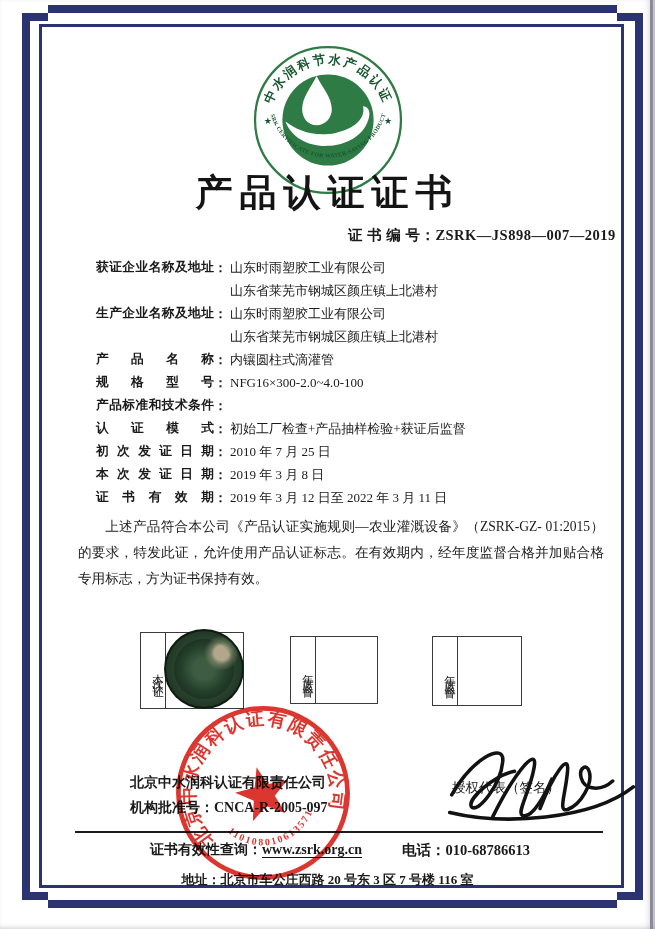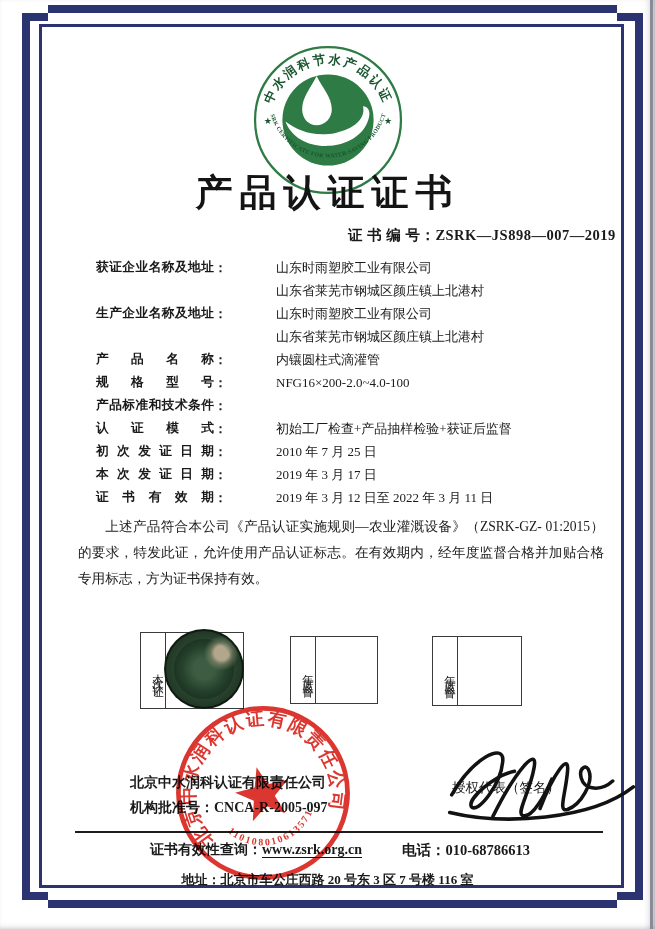--- a/index.html
+++ b/index.html
@@ -23,21 +23,21 @@
   .title{position:absolute;top:168px;left:0;width:100%;text-align:center;
     font-family:"Liberation Sans","DejaVu Sans",sans-serif;font-weight:bold;
     font-size:37px;letter-spacing:7px;color:#141414;}
   .certno{position:absolute;top:226px;left:348px;font-size:14.5px;font-weight:bold;letter-spacing:.5px;}
   
   .fields{position:absolute;top:256px;left:96px;width:516px;font-size:13px;line-height:23px;}
   .frow{display:flex;align-items:flex-start;}
   .flabel{flex:0 0 118px;display:inline-flex;justify-content:space-between;
     font-weight:bold;font-size:12.7px;}
   .fcolon{flex:0 0 16px;font-weight:bold;}
-  .fval{flex:1;margin-left:46px;}
+  .fval{flex:1;}
   .fline{display:block;}
   
   .statement{position:absolute;top:514px;left:78px;width:526px;font-size:13.6px;
     line-height:26px;text-align:justify;text-indent:2em;}
   
   .sbox{position:absolute;border:1.5px solid #3a3a3a;background:#fff;display:flex;}
   .sbox .vlabel{writing-mode:vertical-rl;text-orientation:upright;border-right:1.5px solid #3a3a3a;
     width:24px;font-size:11.5px;letter-spacing:4px;padding-top:5px;text-align:center;color:#222;}
   .sbox .scell{flex:1;position:relative;}
   .box-1{left:140px;top:632px;width:102px;height:75px;}
@@ -157,21 +157,21 @@
     </div>
     <div class="frow">
       <span class="flabel">
           <span>规</span>
           <span>格</span>
           <span>型</span>
           <span>号</span>
         </span>
         <span class="fcolon">：</span>
       <span class="fval">
-          <span class="fline">NFG16×200-2.0~4.0-100</span>
+          <span class="fline">NFG16×300-2.0~4.0-100</span>
         </span>
     </div>
     <div class="frow">
       <span class="flabel">
           <span>产</span>
           <span>品</span>
           <span>标</span>
           <span>准</span>
           <span>和</span>
           <span>技</span>
@@ -211,21 +211,21 @@
       <span class="flabel">
           <span>本</span>
           <span>次</span>
           <span>发</span>
           <span>证</span>
           <span>日</span>
           <span>期</span>
         </span>
         <span class="fcolon">：</span>
       <span class="fval">
-          <span class="fline">2019 年 3 月 17 日</span>
+          <span class="fline">2019 年 3 月 8 日</span>
         </span>
     </div>
     <div class="frow">
       <span class="flabel">
           <span>证</span>
           <span>书</span>
           <span>有</span>
           <span>效</span>
           <span>期</span>
         </span>

